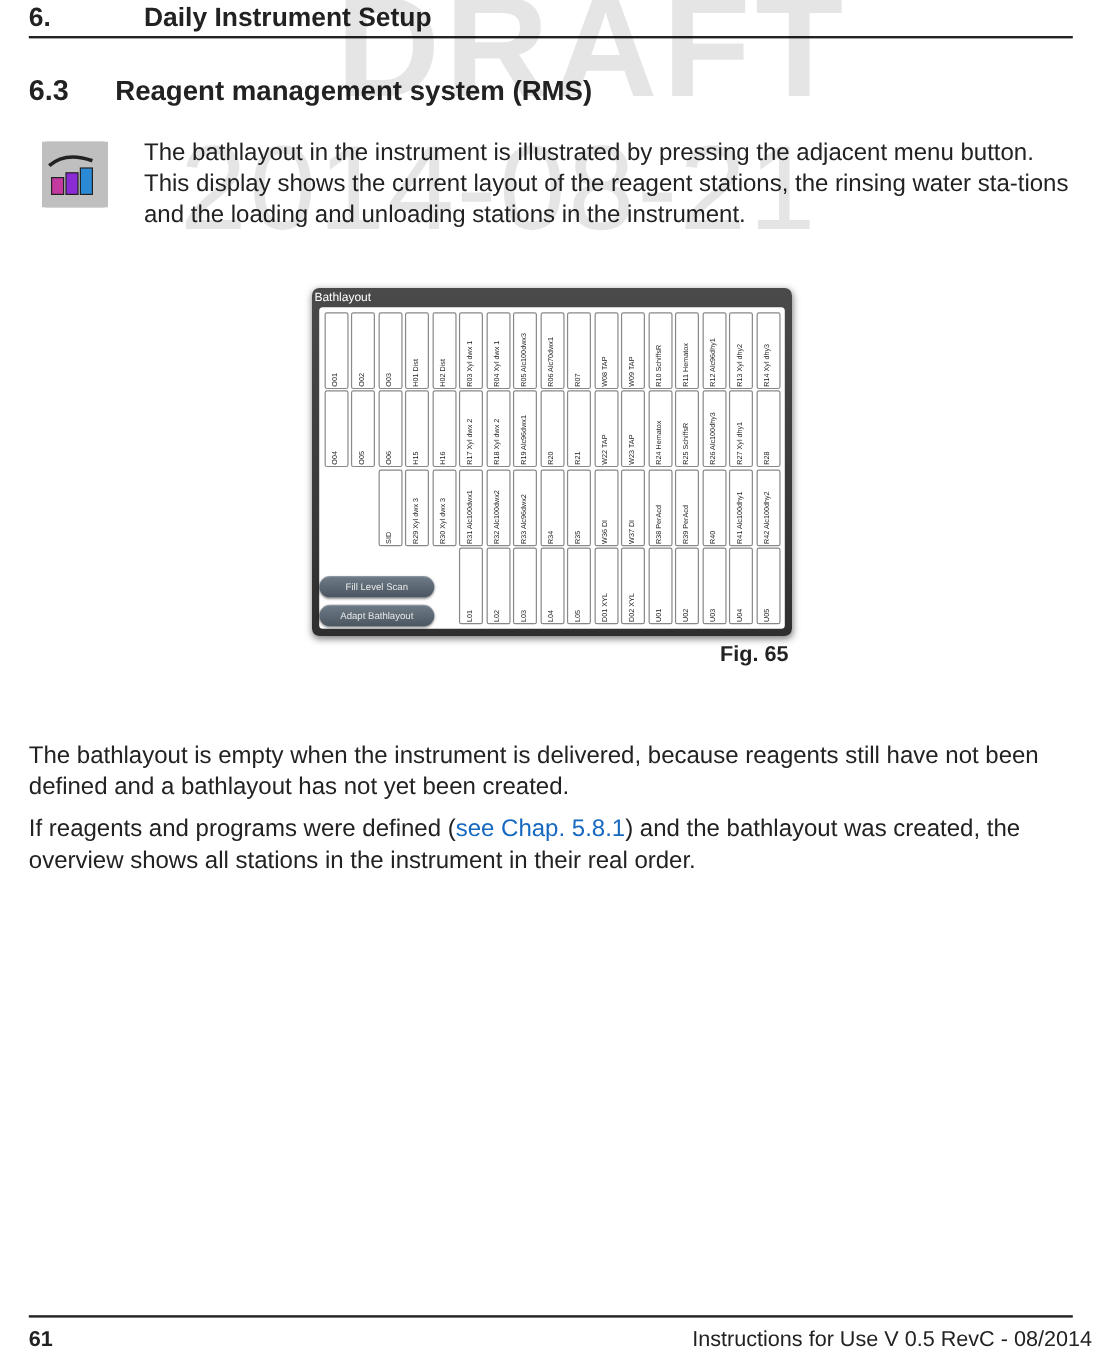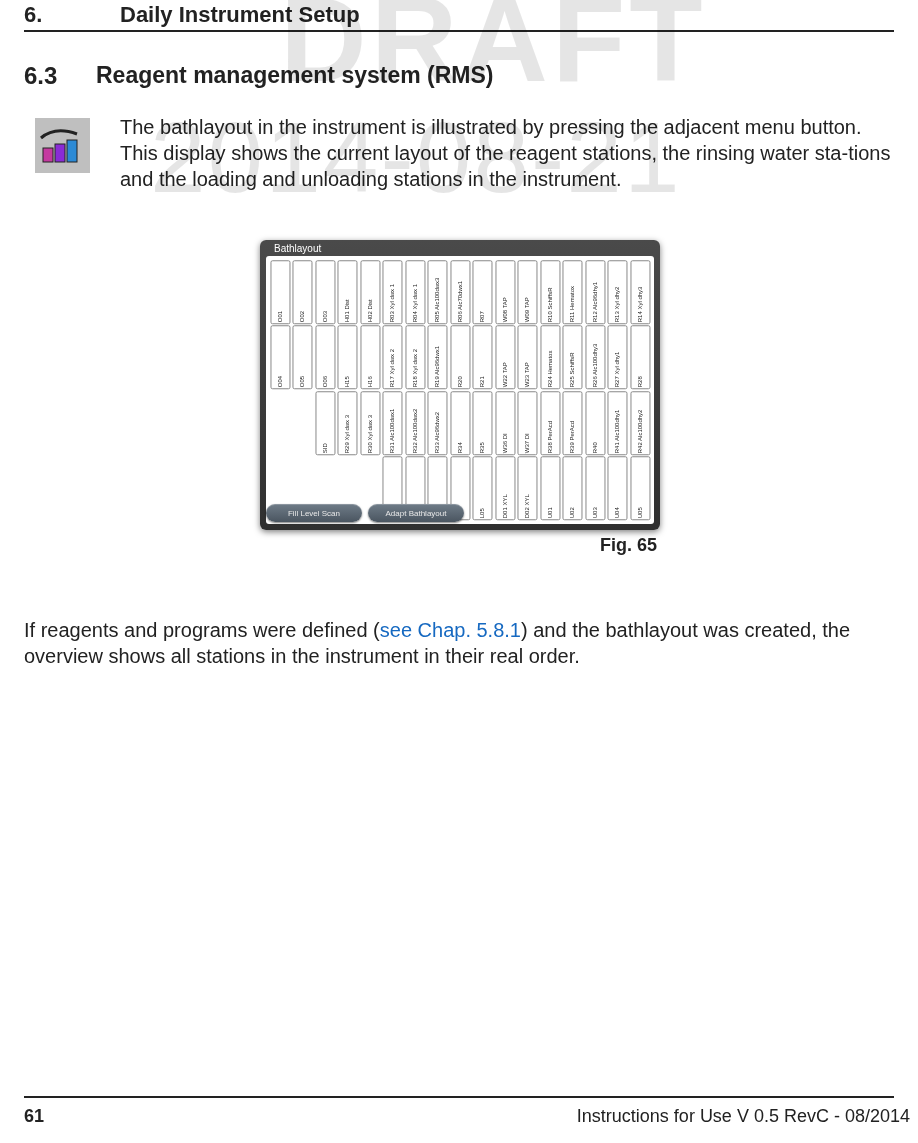--- a/index.html
+++ b/index.html
@@ -98,21 +98,21 @@
     top: 240px;
     width: 400px;
     height: 290px;
     background: linear-gradient(#4a4a4a,#2f2f2f);
     border-radius: 6px;
     box-shadow: 0 2px 6px rgba(0,0,0,.5);
   }
   .panel-title {
     color: #fff;
     font-size: 10px;
-    padding: 3px 6px 2px 14px;
+    padding: 3px 6px 2px 2px;
   }
   .grid {
     position: absolute;
     left: 6px;
     top: 16px;
     right: 6px;
     bottom: 6px;
     background: #fff;
     border-radius: 3px;
     display: flex;
@@ -143,21 +143,21 @@
     background: #fff;
     overflow: hidden;
     white-space: nowrap;
   }
   .cell.empty { background: #fff; }
   .btns {
     position: absolute;
     left: 6px;
     bottom: 8px;
     display: flex;
-    flex-direction: row;
+    flex-direction: column;
     gap: 6px;
   }
   .btn {
     width: 96px;
     height: 18px;
     border-radius: 9px;
     background: linear-gradient(#6f7c88,#4a5560);
     color: #e8e8e8;
     font-size: 8px;
     display: flex;
@@ -338,20 +338,21 @@
     </div>
   <div class="btns">
     <div class="btn">Fill Level Scan</div>
     <div class="btn">Adapt Bathlayout</div>
   </div>
 </div>
 
 <div class="fig-cap">Fig. 65</div>
 
 <div class="body">
+  <p>The bathlayout is empty when the instrument is delivered, because reagents still have not been defined and a bathlayout has not yet been created.</p>
   <p>
     <span>If reagents and programs were defined (</span><span class="link">see Chap. 5.8.1</span><span>) and the bathlayout was created, the overview shows all stations in the instrument in their real order.</span>
   </p>
 </div>
 
 <div class="footer-rule"></div>
 <div class="pg">61</div>
 <div class="foot">Instructions for Use V 0.5 RevC - 08/2014</div>
 
 </body></html>

